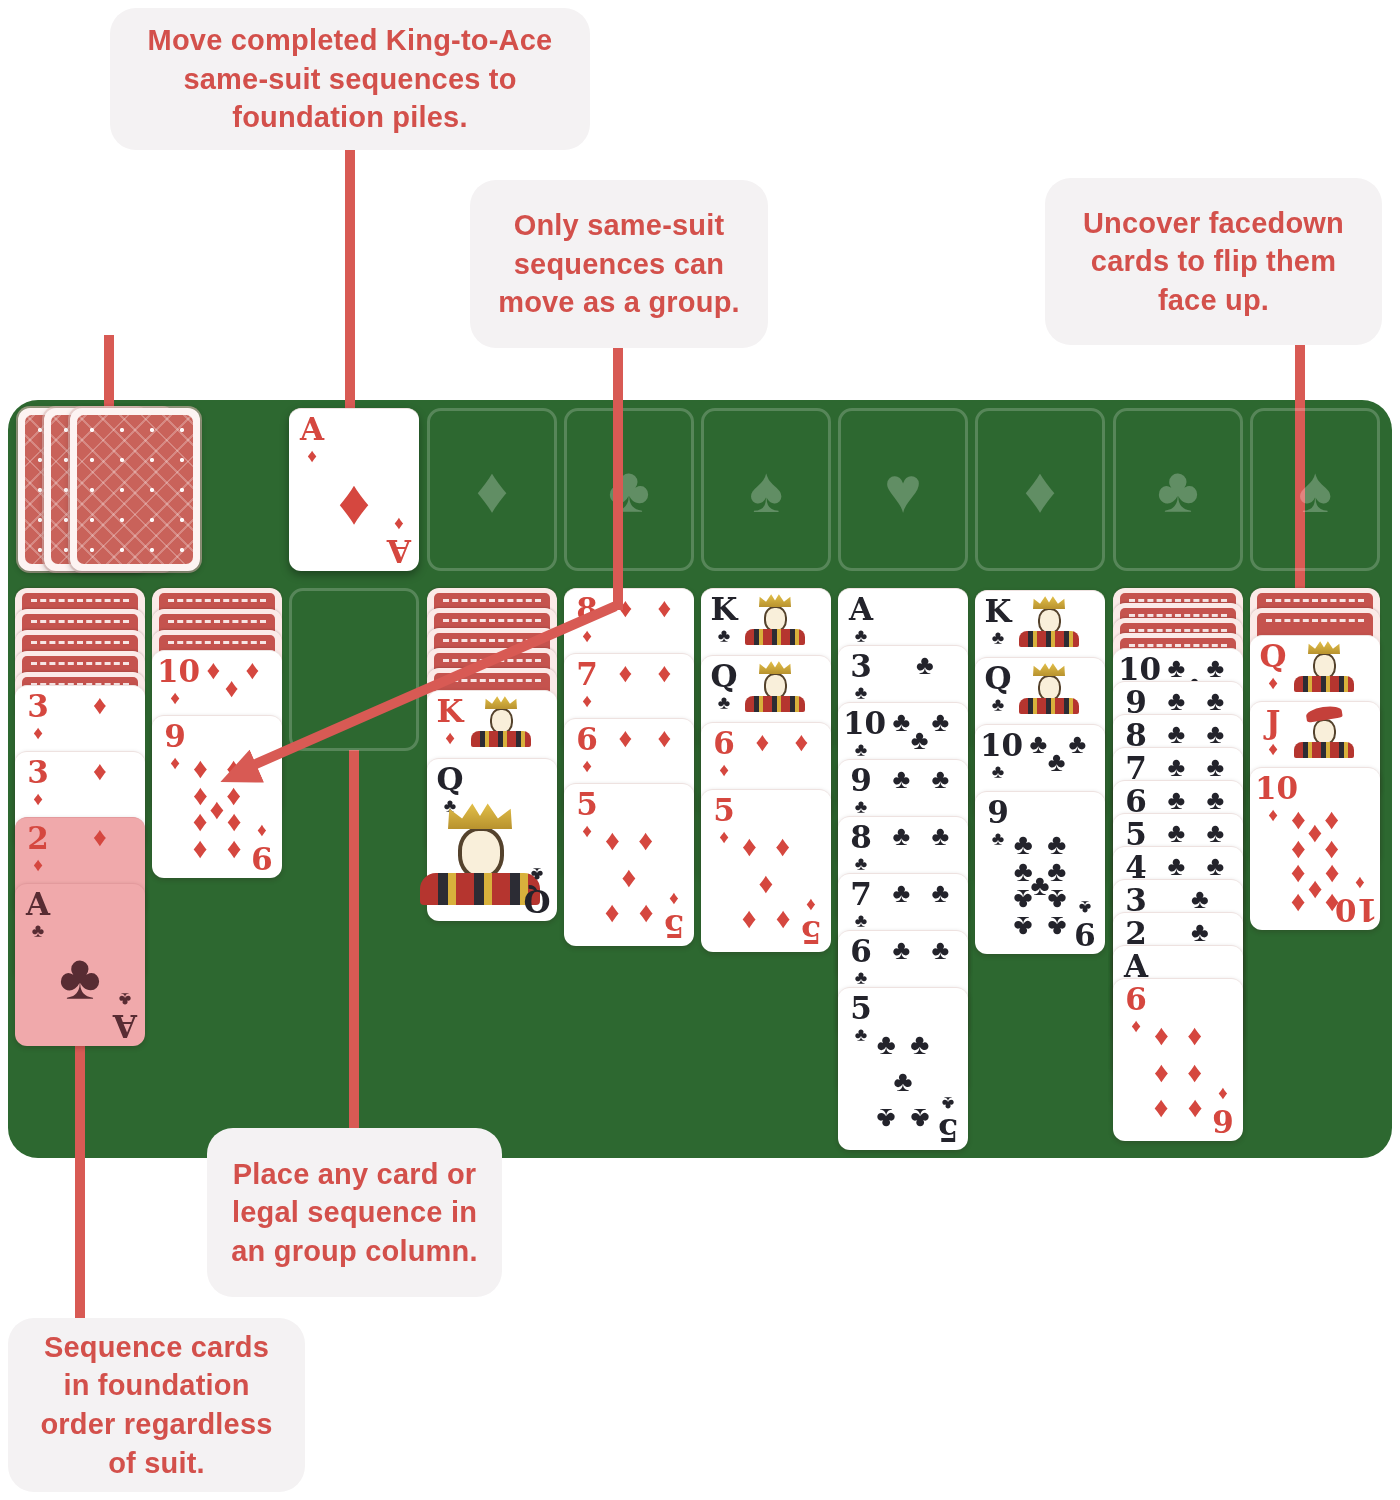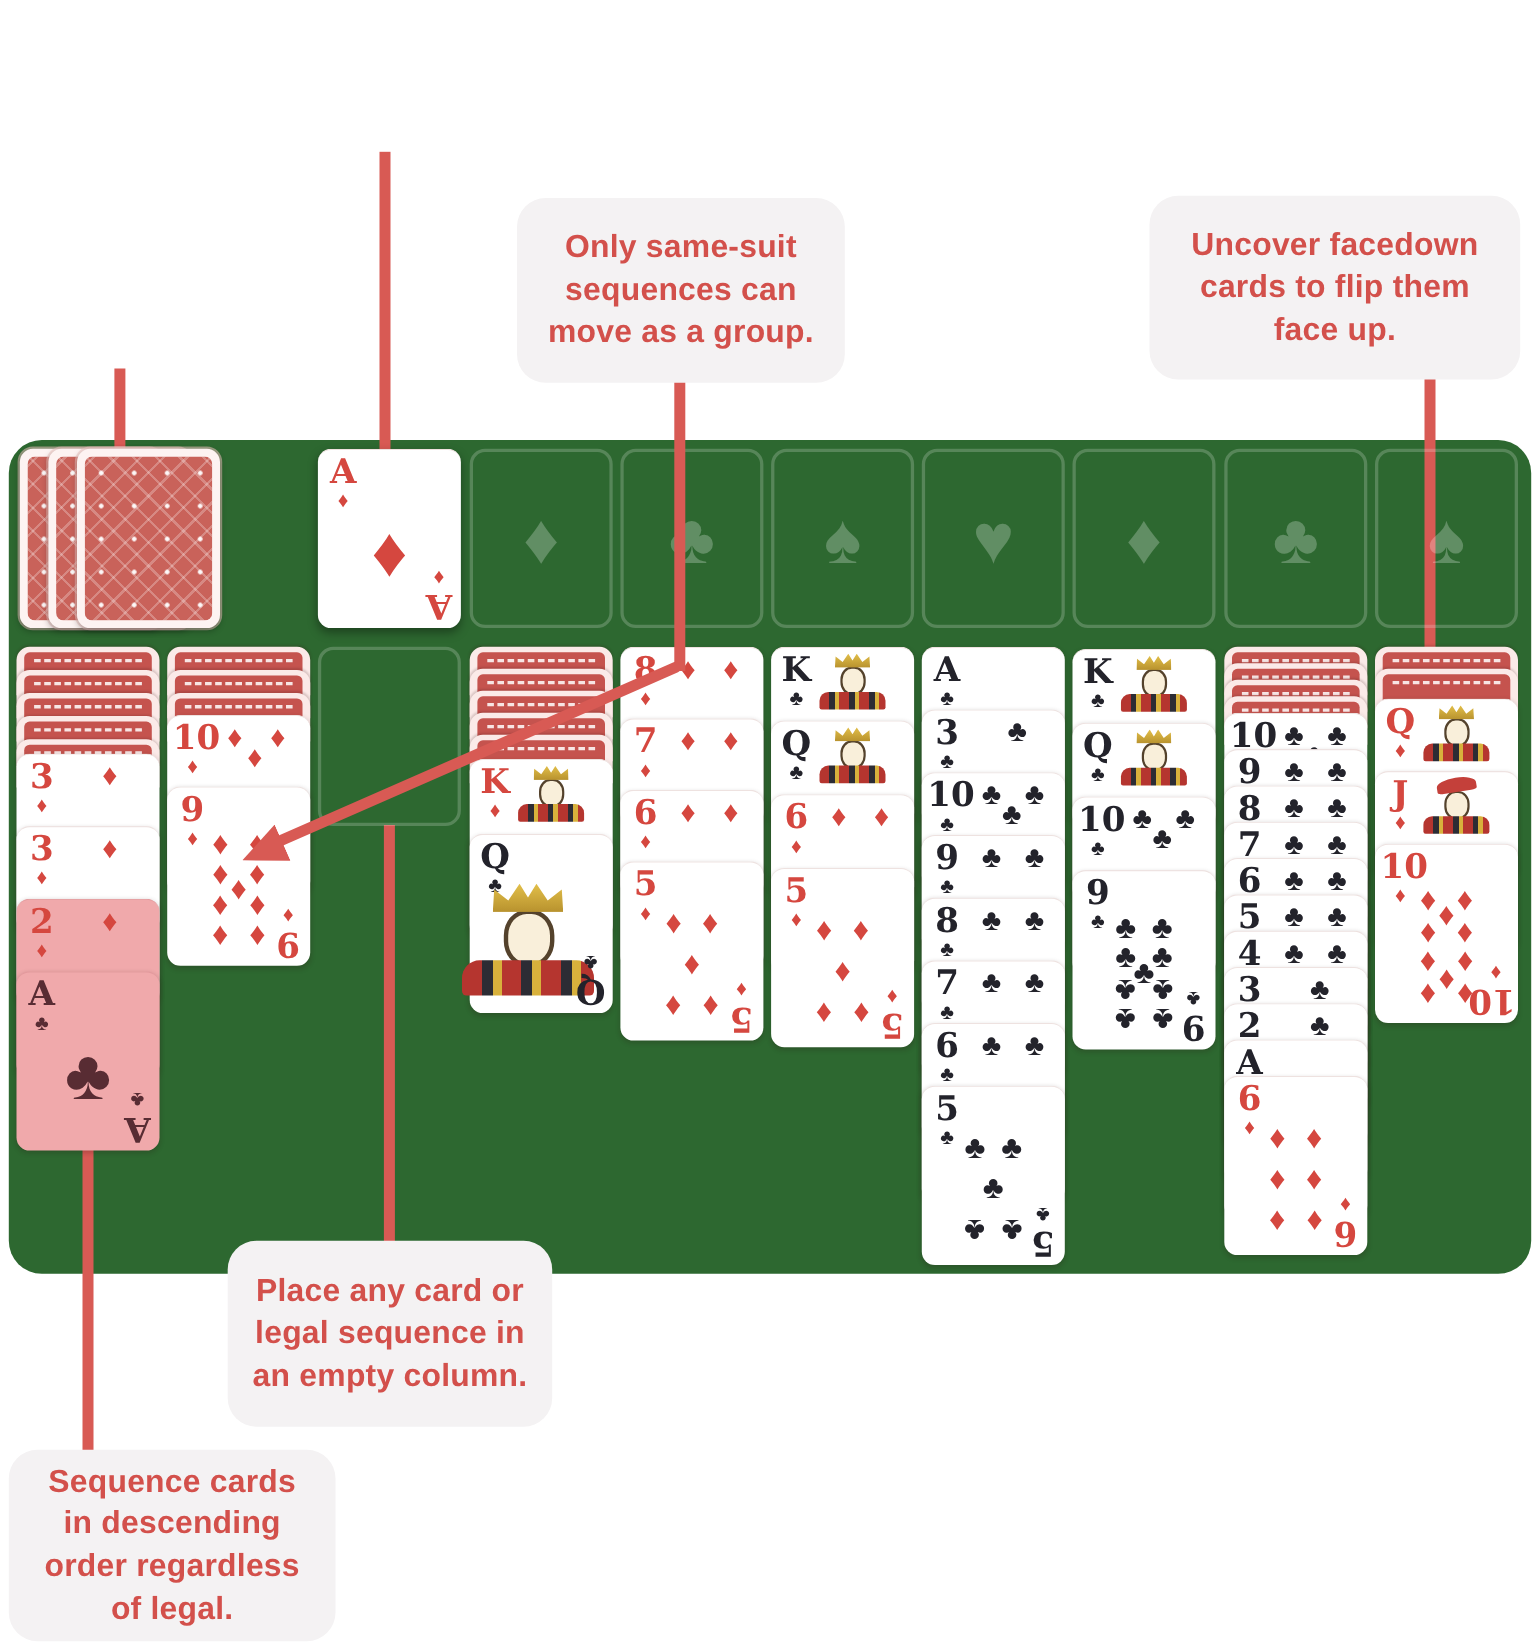--- a/index.html
+++ b/index.html
@@ -638,17 +638,18 @@
           <span class="rank red">10</span>
           <span class="cpip red">♦</span>
         </div>
       </div>
     </div>
 
   <div class="cline vline" style="left:613px; top:335px; height:275px;"></div>
   <div class="cline" id="diag-line" style="left:618px; top:600px; width:413px; transform:rotate(156.3deg);"></div>
   <div id="arrow-head" style="left:257px; top:748px; transform:rotate(156.3deg);"></div>
 
+  <div class="callout" style="left:110px; top:8px;    width:480px; height:142px;">Move completed King-to-Ace same-suit sequences to foundation piles.</div>
   <div class="callout" style="left:470px; top:180px;  width:298px; height:168px;">Only same-suit sequences can move as a group.</div>
   <div class="callout" style="left:1045px;top:178px;  width:337px; height:167px;">Uncover facedown cards to flip them face up.</div>
-  <div class="callout" style="left:207px; top:1128px; width:295px; height:169px;">Place any card or legal sequence in an empty column.</div>
-  <div class="callout" style="left:8px;   top:1318px; width:297px; height:174px;">Sequence cards in descending order regardless of legal.</div>
+  <div class="callout" style="left:207px; top:1128px; width:295px; height:169px;">Place any card or legal sequence in an group column.</div>
+  <div class="callout" style="left:8px;   top:1318px; width:297px; height:174px;">Sequence cards in foundation order regardless of suit.</div>
 </div>
 
 </body></html>

